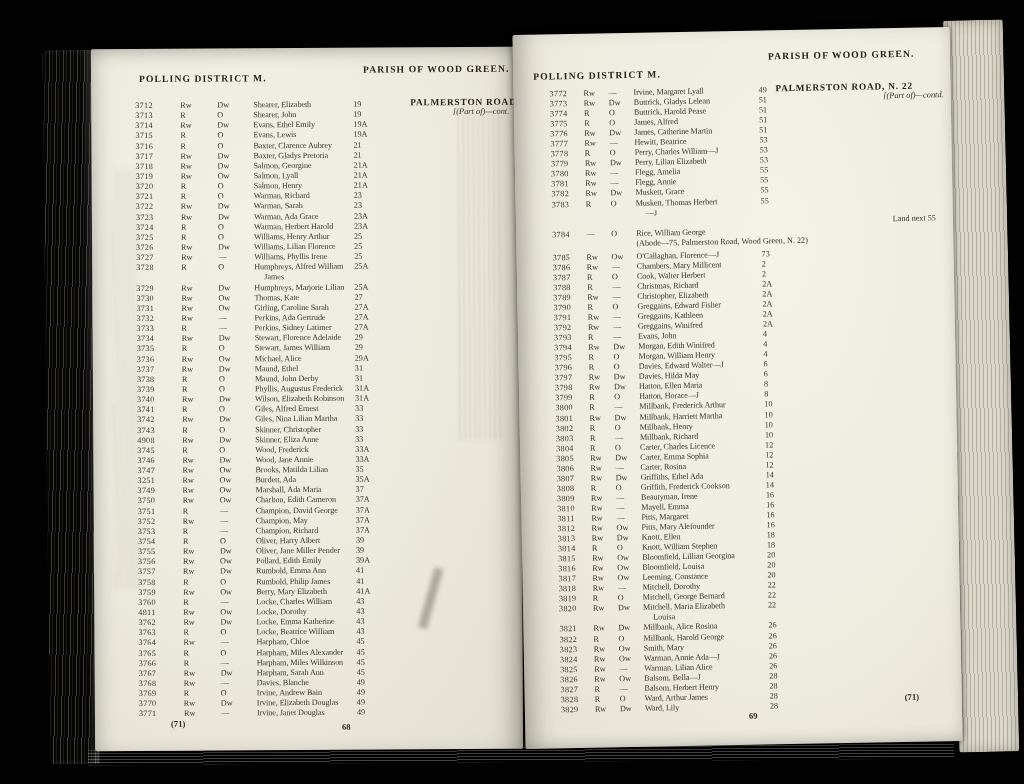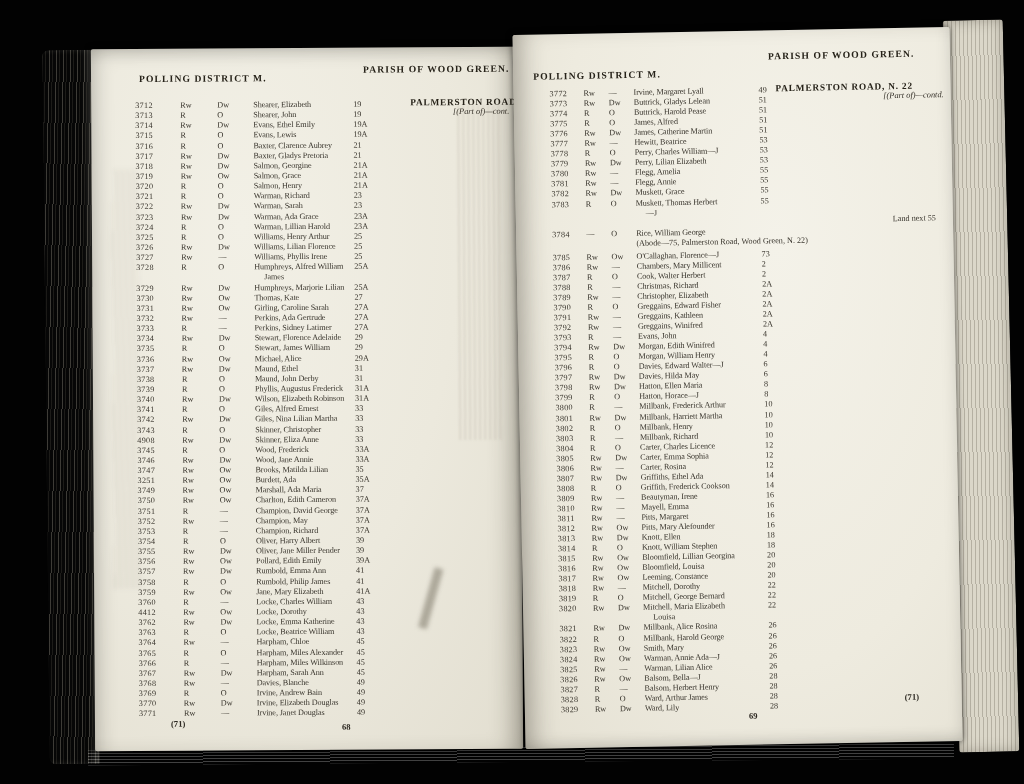--- a/index.html
+++ b/index.html
@@ -106,21 +106,21 @@
           <span class="cid">3718</span>
           <span class="cm1">Rw</span>
           <span class="cm2">Dw</span>
           <span class="cname">Salmon, Georgine</span>
           <span class="chouse">21A</span>
         </div>
         <div class="row">
           <span class="cid">3719</span>
           <span class="cm1">Rw</span>
           <span class="cm2">Ow</span>
-          <span class="cname">Salmon, Grace</span>
+          <span class="cname">Salmon, Lyall</span>
           <span class="chouse">21A</span>
         </div>
         <div class="row">
           <span class="cid">3720</span>
           <span class="cm1">R</span>
           <span class="cm2">O</span>
           <span class="cname">Salmon, Henry</span>
           <span class="chouse">21A</span>
         </div>
         <div class="row">
@@ -141,21 +141,21 @@
           <span class="cid">3723</span>
           <span class="cm1">Rw</span>
           <span class="cm2">Dw</span>
           <span class="cname">Warman, Ada Grace</span>
           <span class="chouse">23A</span>
         </div>
         <div class="row">
           <span class="cid">3724</span>
           <span class="cm1">R</span>
           <span class="cm2">O</span>
-          <span class="cname">Warman, Lillian Harold</span>
+          <span class="cname">Warman, Herbert Harold</span>
           <span class="chouse">23A</span>
         </div>
         <div class="row">
           <span class="cid">3725</span>
           <span class="cm1">R</span>
           <span class="cm2">O</span>
           <span class="cname">Williams, Henry Arthur</span>
           <span class="chouse">25</span>
         </div>
         <div class="row">
@@ -392,32 +392,32 @@
           <span class="cid">3758</span>
           <span class="cm1">R</span>
           <span class="cm2">O</span>
           <span class="cname">Rumbold, Philip James</span>
           <span class="chouse">41</span>
         </div>
         <div class="row">
           <span class="cid">3759</span>
           <span class="cm1">Rw</span>
           <span class="cm2">Ow</span>
-          <span class="cname">Jane, Mary Elizabeth</span>
+          <span class="cname">Berry, Mary Elizabeth</span>
           <span class="chouse">41A</span>
         </div>
         <div class="row">
           <span class="cid">3760</span>
           <span class="cm1">R</span>
           <span class="cm2">—</span>
           <span class="cname">Locke, Charles William</span>
           <span class="chouse">43</span>
         </div>
         <div class="row">
-          <span class="cid">4412</span>
+          <span class="cid">4811</span>
           <span class="cm1">Rw</span>
           <span class="cm2">Ow</span>
           <span class="cname">Locke, Dorothy</span>
           <span class="chouse">43</span>
         </div>
         <div class="row">
           <span class="cid">3762</span>
           <span class="cm1">Rw</span>
           <span class="cm2">Dw</span>
           <span class="cname">Locke, Emma Katherine</span>

